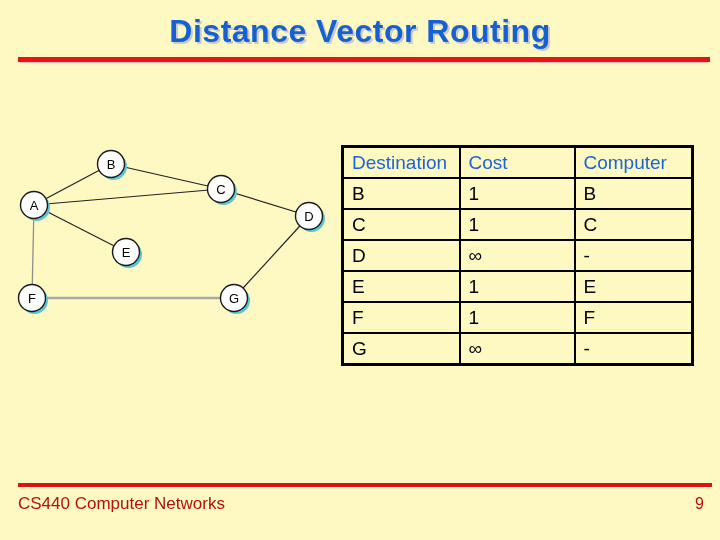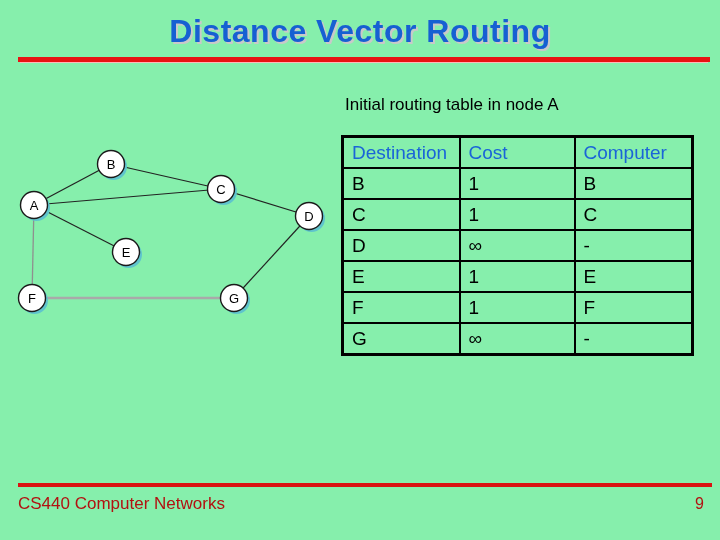--- a/index.html
+++ b/index.html
@@ -9,21 +9,21 @@
     height: 540px;
     background: #ffffff;
     font-family: "Liberation Sans", sans-serif;
     overflow: hidden;
   }
   .slide {
     position: absolute;
     inset: 0;
     width: 720px;
     height: 540px;
-    background: #86efac;
+    background: #fef9c3;
   }
   .title {
     position: absolute;
     left: 0;
     right: 0;
     top: 13px;
     text-align: center;
     font-size: 32px;
     font-weight: bold;
     color: #1660d2;
@@ -47,21 +47,21 @@
     color: #000000;
   }
   svg.diagram {
     position: absolute;
     left: 0;
     top: 140px;
   }
   .rtable {
     position: absolute;
     left: 341px;
-    top: 135px;
+    top: 145px;
     border-collapse: collapse;
     table-layout: fixed;
     border: 3px solid #000;
     padding-left: 48px;
   }
   .rtable th, .rtable td {
     border: 2px solid #000;
     font-size: 19px;
     text-align: left;
     padding: 1px 6px 1px 8px;
@@ -101,21 +101,20 @@
   }
 </style>
 </head>
 <body>
 
 <div class="slide">
 
   <div class="title">Distance Vector Routing</div>
   <div class="title-rule"></div>
 
-  <div class="subtitle">Initial routing table in node A</div>
 
   <svg class="diagram" width="340" height="185" viewBox="0 0 340 185">
       <line x1="34" y1="65" x2="111" y2="24" stroke="#222222" stroke-width="1.2"></line>
       <line x1="111" y1="24" x2="221" y2="49" stroke="#222222" stroke-width="1.2"></line>
       <line x1="34" y1="65" x2="221" y2="49" stroke="#222222" stroke-width="1.2"></line>
       <line x1="221" y1="49" x2="309" y2="76" stroke="#222222" stroke-width="1.2"></line>
       <line x1="34" y1="65" x2="126" y2="112" stroke="#222222" stroke-width="1.2"></line>
       <line x1="34" y1="65" x2="32" y2="158" stroke="#8f8f8f" stroke-width="1.3"></line>
       <line x1="32" y1="158" x2="234" y2="158" stroke="#a9a9a9" stroke-width="2.6"></line>
       <line x1="309" y1="76" x2="234" y2="158" stroke="#222222" stroke-width="1.2"></line>

